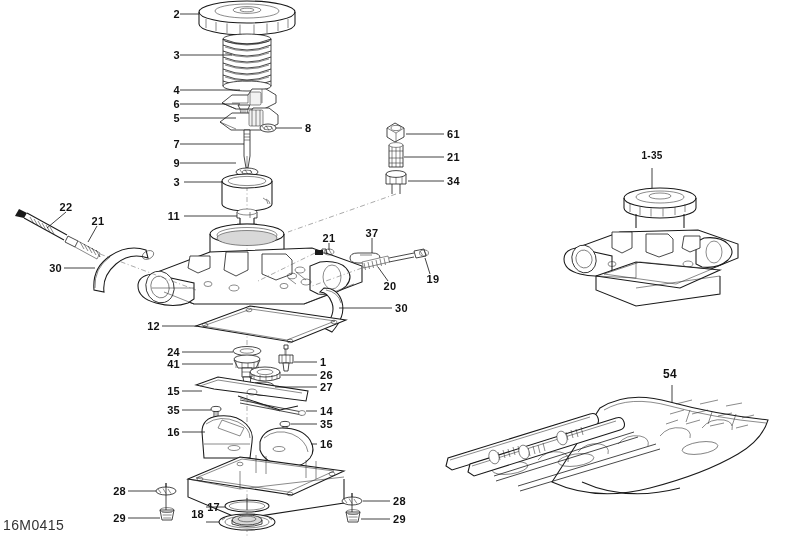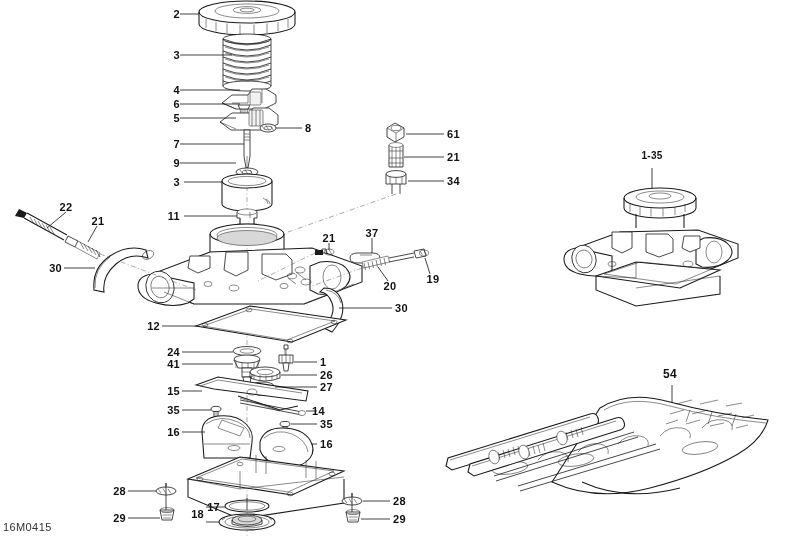--- a/index.html
+++ b/index.html
@@ -6,21 +6,21 @@
   body{width:800px;height:536px;overflow:hidden;
        font-family:"Liberation Sans",sans-serif;color:#000;}
   #stage{position:relative;width:800px;height:536px;background:#fff;}
   svg.art{position:absolute;left:0;top:0;width:800px;height:536px;overflow:visible;}
   .lbl{position:absolute;font-family:"Liberation Sans",sans-serif;
        font-size:11px;font-weight:bold;color:#111;letter-spacing:.3px;
        white-space:nowrap;line-height:11px;}
   .lbl.r{transform:translate(-100%,-50%);}
   .lbl.l{transform:translate(0,-50%);}
   .lbl.c{transform:translate(-50%,-50%);}
-  #code{position:absolute;left:3px;bottom:3px;font-size:11px;
+  #code{position:absolute;left:3px;bottom:3px;font-size:14px;
         font-family:"Liberation Sans",sans-serif;color:#333;letter-spacing:.4px;}
   .ln{stroke:#1a1a1a;stroke-width:.8;fill:none;}
   .ln2{stroke:#1a1a1a;stroke-width:1.05;fill:none;}
   .thin{stroke:#2a2a2a;stroke-width:.55;fill:none;}
   .dash{stroke:#555;stroke-width:.5;fill:none;stroke-dasharray:5 2.5 1 2.5;}
   .lead{stroke:#111;stroke-width:.8;fill:none;}
   .wf{fill:#ffffff;}
   .gy{fill:#f2f2f2;}
   .dk{fill:#d8d8d8;}
 </style>
@@ -550,21 +550,21 @@
   <div class="lbl l" style="left:395px;top:308px">30</div>
 
   <div class="lbl r" style="left:160px;top:326px">12</div>
   <div class="lbl r" style="left:180px;top:352px">24</div>
   <div class="lbl r" style="left:180px;top:364px">41</div>
   <div class="lbl l" style="left:320px;top:362px">1</div>
   <div class="lbl l" style="left:320px;top:375px">26</div>
   <div class="lbl l" style="left:320px;top:387px">27</div>
   <div class="lbl r" style="left:180px;top:391px">15</div>
   <div class="lbl r" style="left:180px;top:410px">35</div>
-  <div class="lbl l" style="left:312px;top:411px">14</div>
+  <div class="lbl l" style="left:320px;top:411px">14</div>
   <div class="lbl l" style="left:320px;top:424px">35</div>
   <div class="lbl r" style="left:180px;top:432px">16</div>
   <div class="lbl l" style="left:320px;top:444px">16</div>
 
   <div class="lbl r" style="left:126px;top:491px">28</div>
   <div class="lbl r" style="left:126px;top:518px">29</div>
   <div class="lbl l" style="left:393px;top:501px">28</div>
   <div class="lbl l" style="left:393px;top:519px">29</div>
   <div class="lbl r" style="left:220px;top:507px">17</div>
   <div class="lbl r" style="left:204px;top:514px">18</div>

